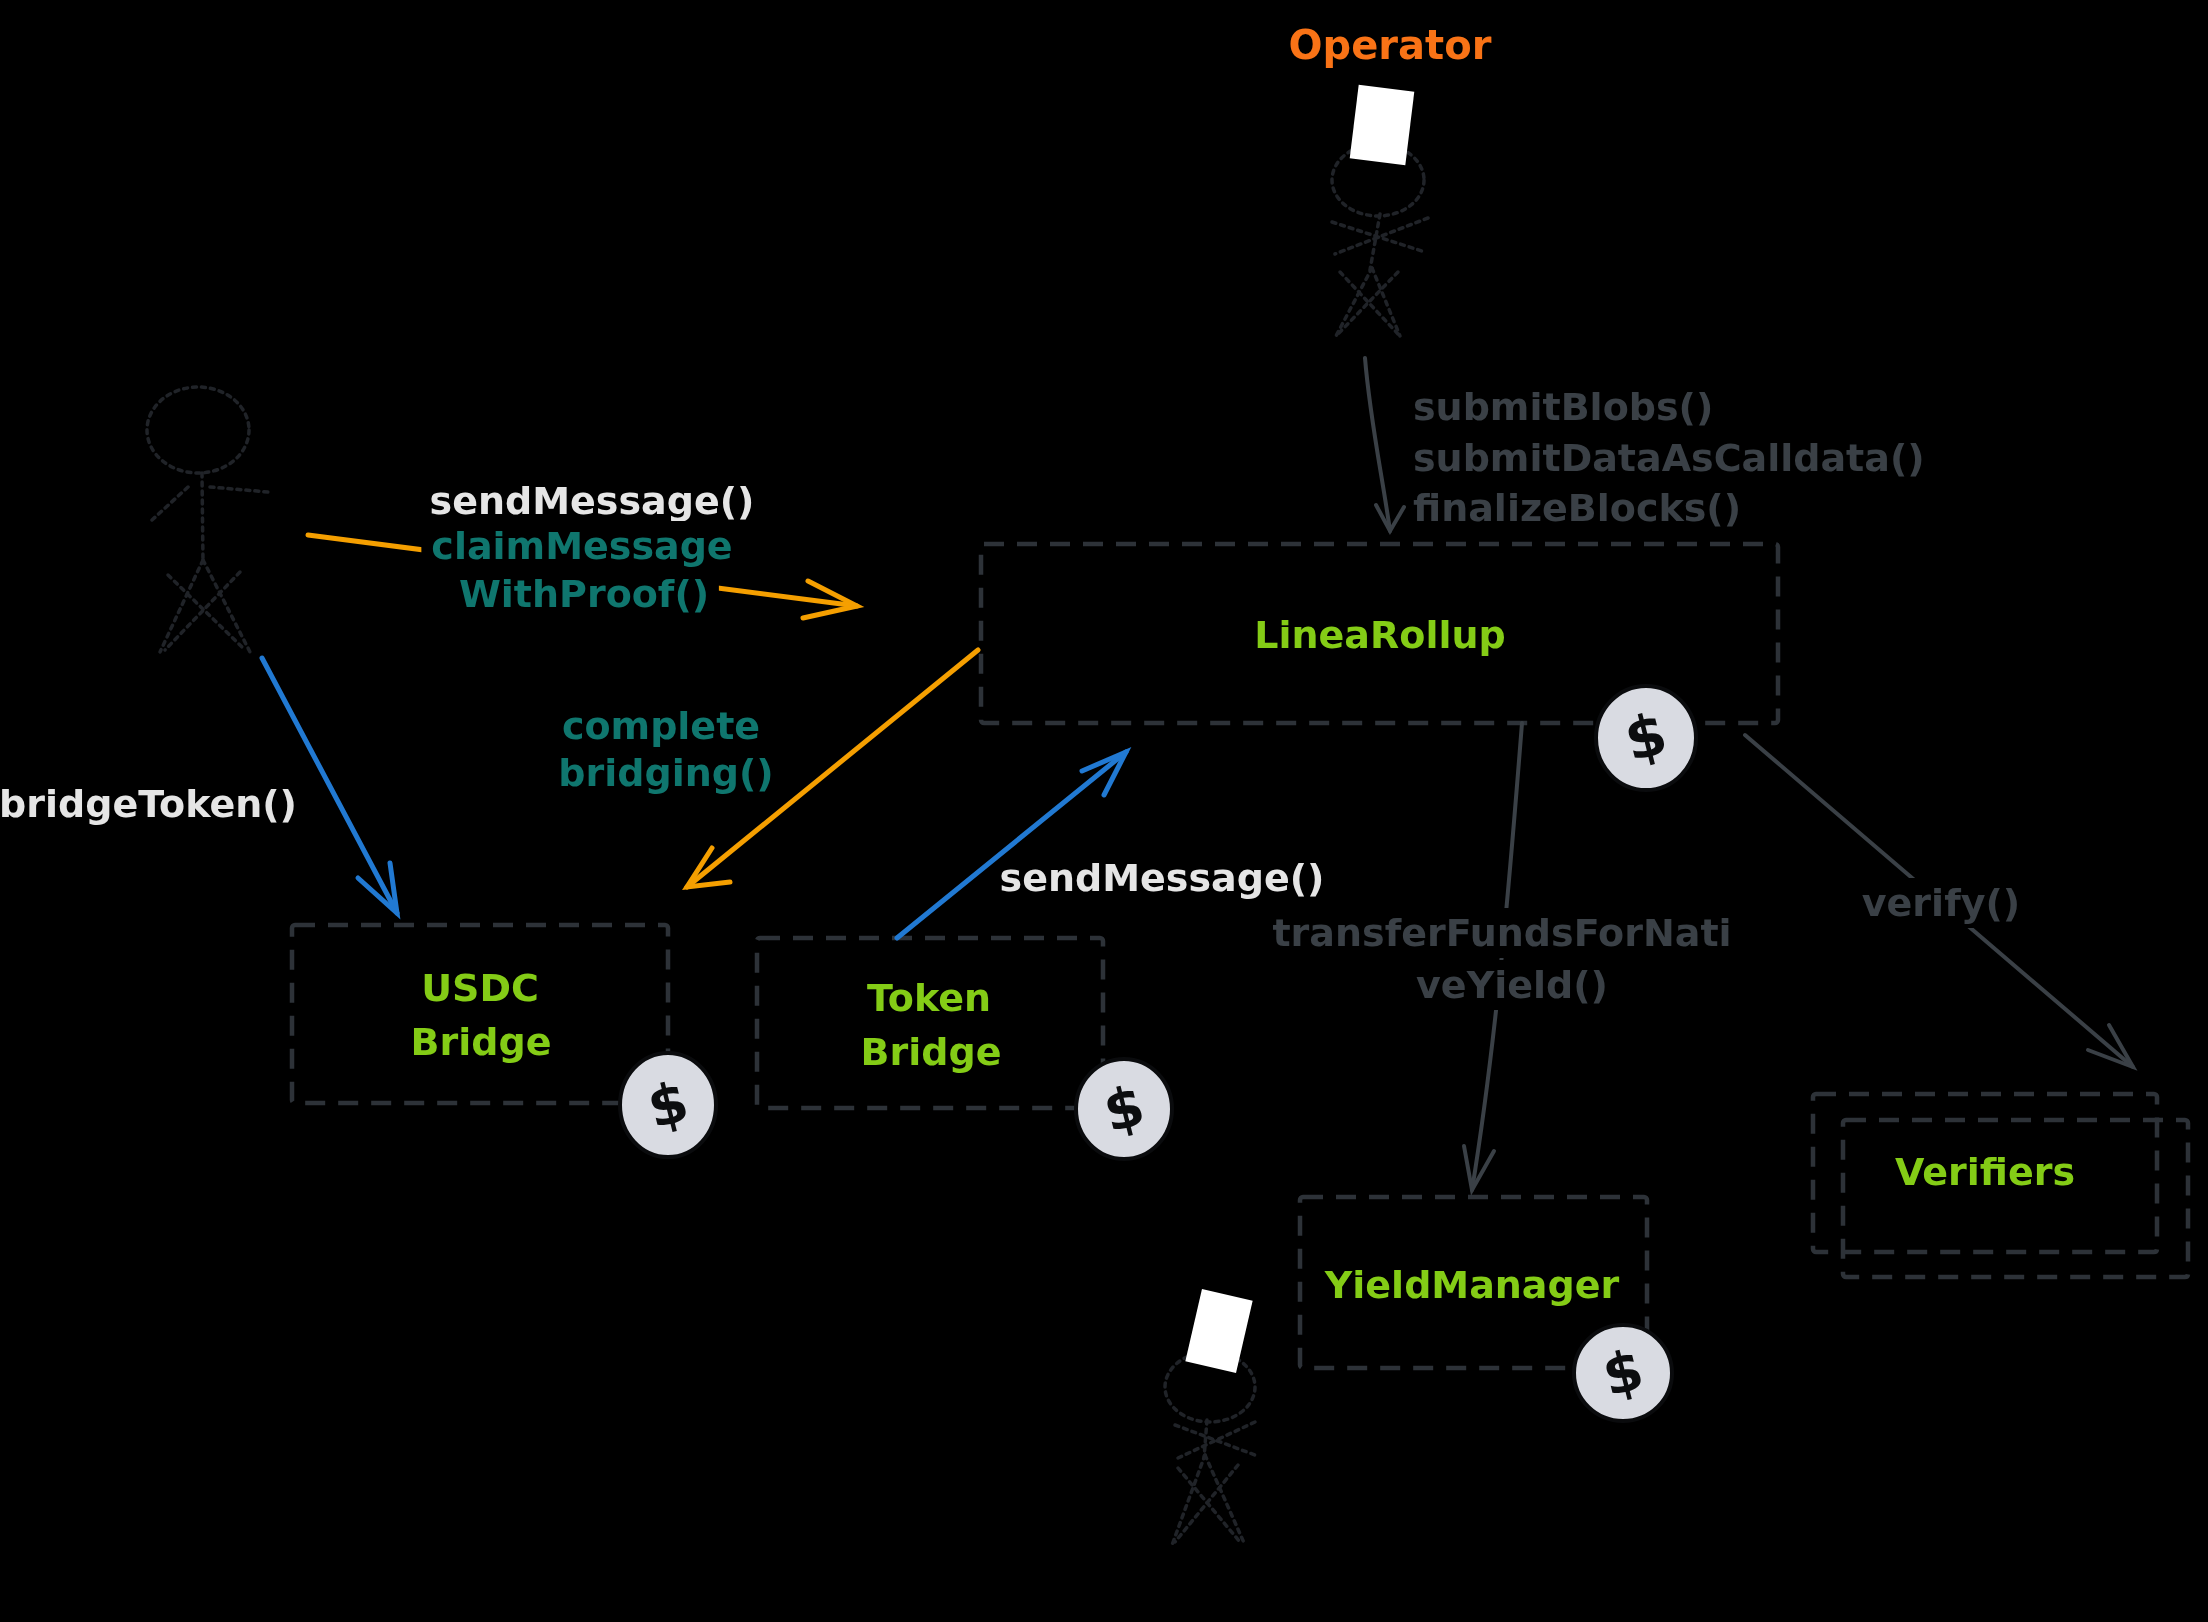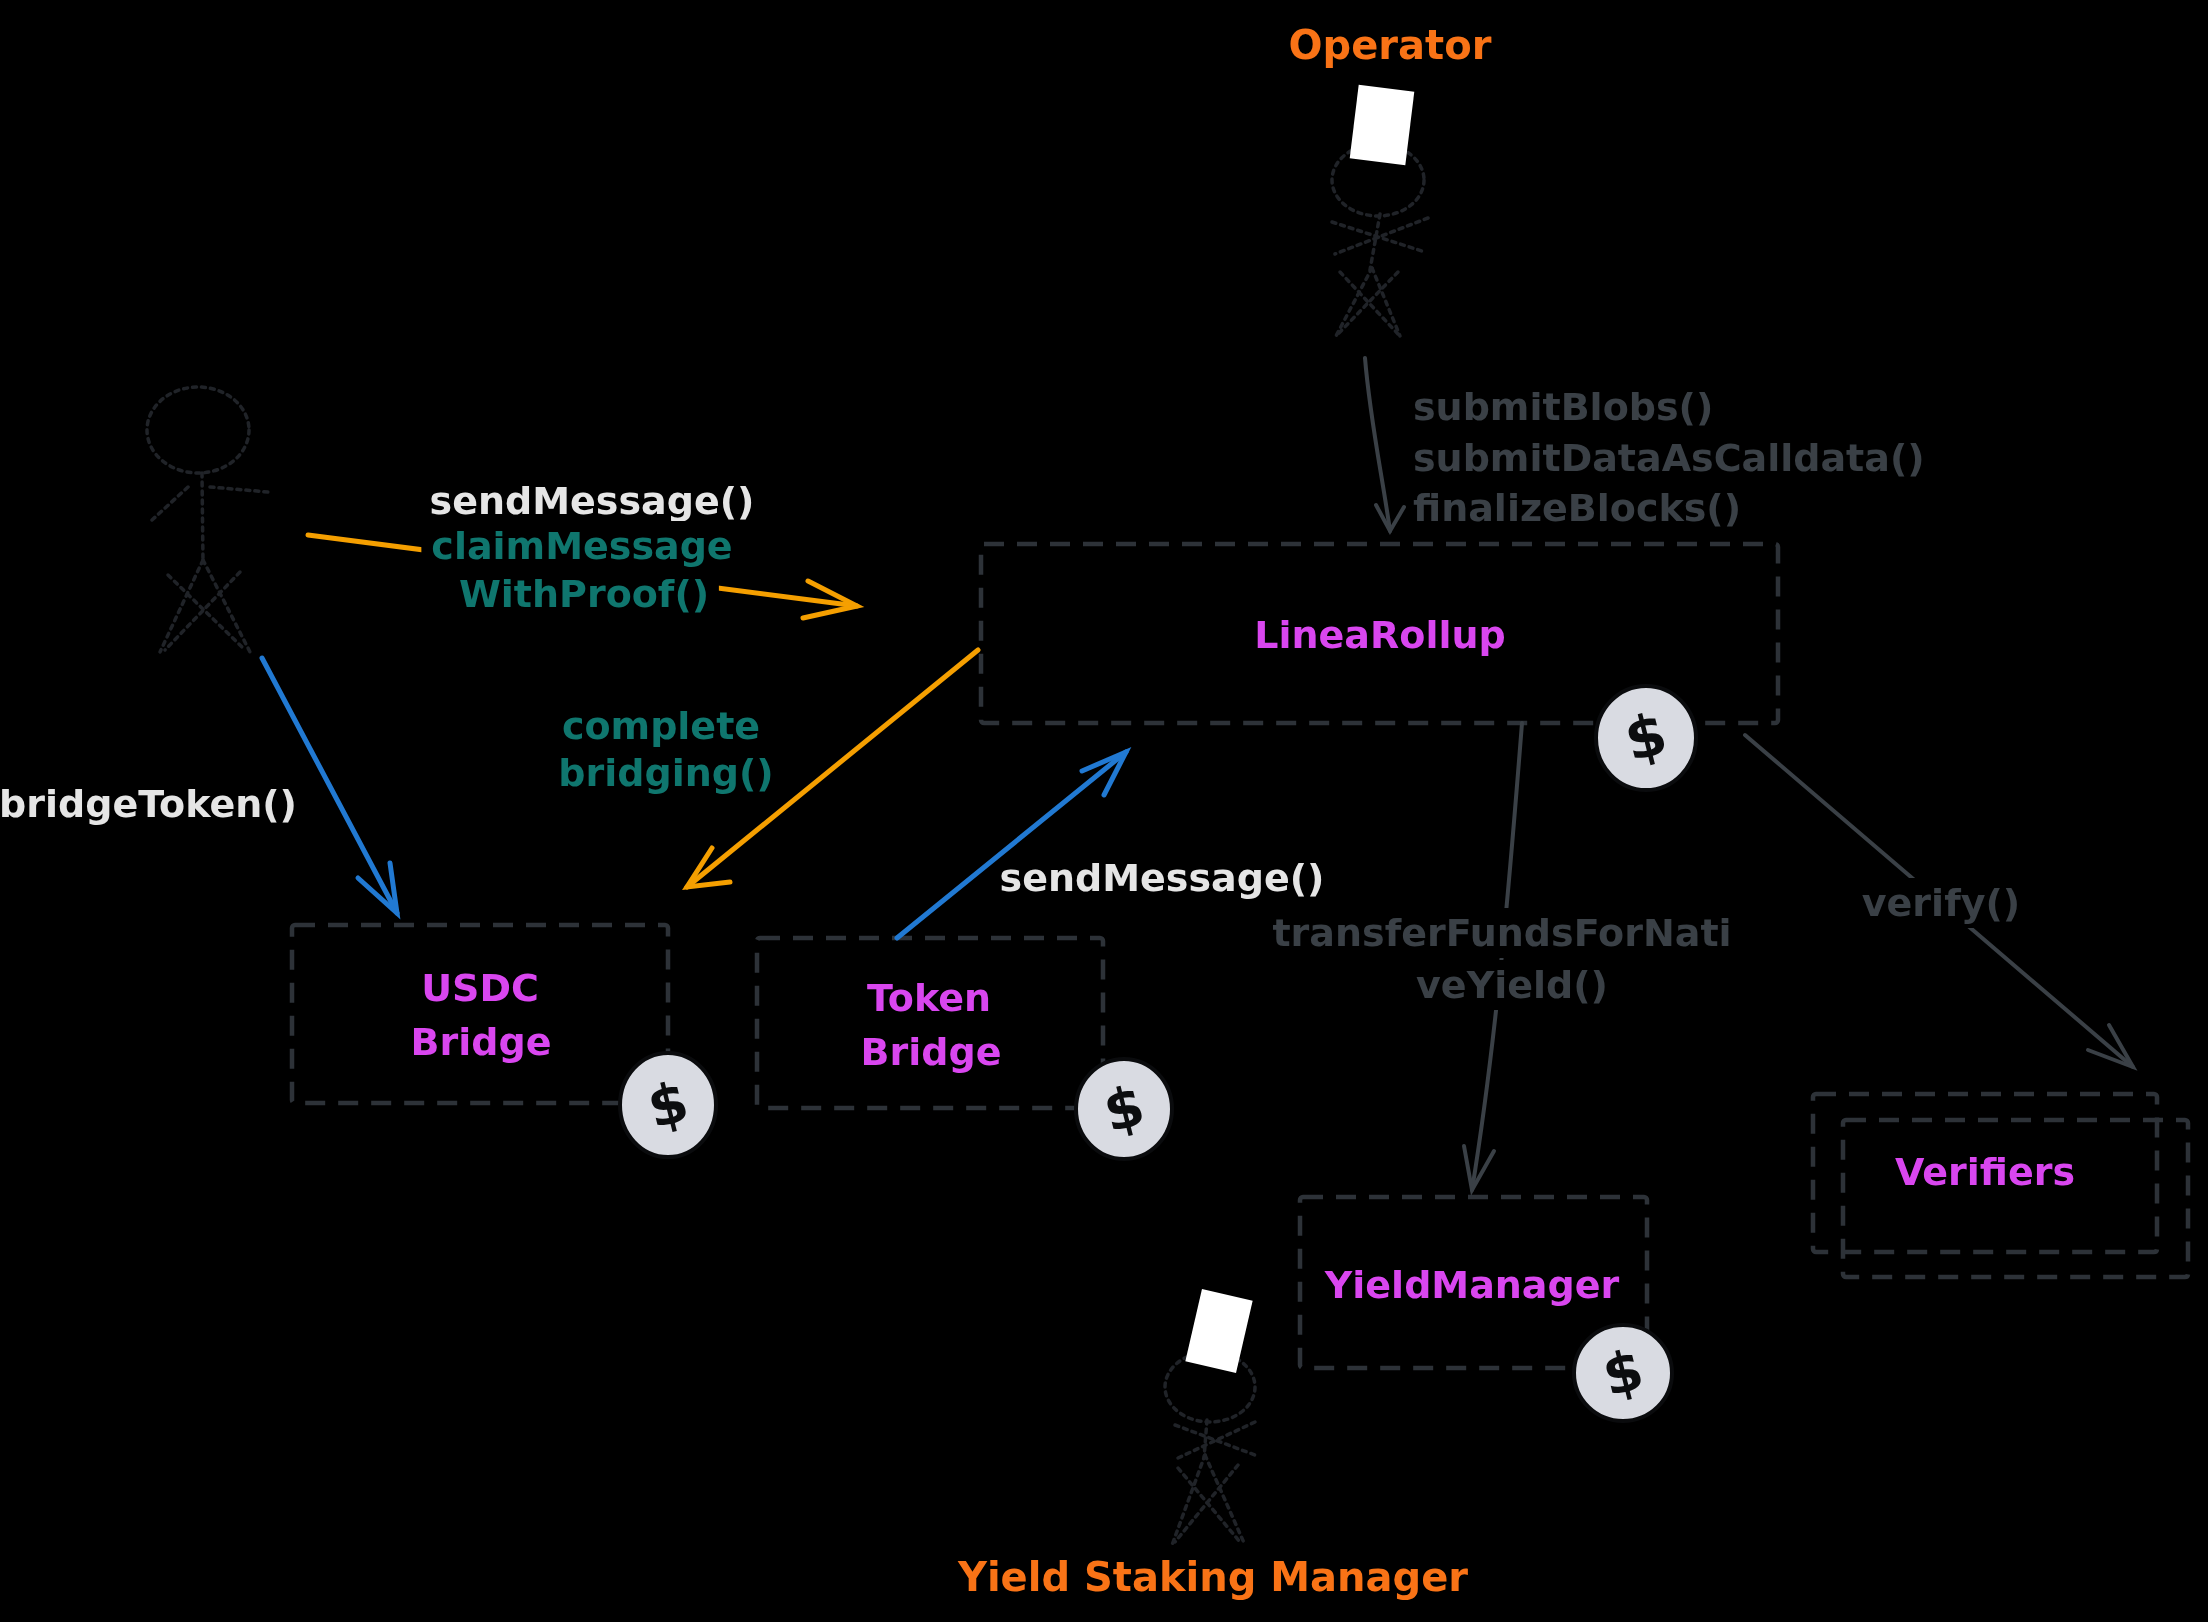--- a/index.html
+++ b/index.html
@@ -7,21 +7,21 @@
           font-family:"DejaVu Sans",sans-serif;}
   #art{position:absolute;left:0;top:0;}
   .lbl{position:absolute;transform:translate(-50%,-50%);font-weight:bold;font-size:38px;
        white-space:nowrap;letter-spacing:0;}
   .lbl.leftal{transform:translateY(-50%);}
   .bg{background:#000;padding:3px 10px;}
   .blue{color:#e5e5e5;}
   .orange{color:#0f766e;}
   .gfn{color:#3a4046;}
   .gactor{color:#f97316;}
-  .gbox{color:#d946ef;}
+  .gbox{color:#84cc16;}
   .big{font-size:40px;}
 </style>
 </head>
 <body>
 
 <div id="canvas">
 
 <svg id="art" width="2208" height="1622" viewBox="0 0 2208 1622">
 
   <g stroke="#2d3238" stroke-width="4.5" fill="none" stroke-dasharray="20 13">
@@ -122,21 +122,20 @@
       <text x="1124" y="1128" font-size="56" font-weight="bold" fill="#0c0d0f" text-anchor="middle" transform="rotate(-14 1124 1109)">$</text>
     </g>
     <g>
       <ellipse cx="1623" cy="1373" rx="49" ry="48" fill="#d9dbe2" stroke="#0a0b0d" stroke-width="4"></ellipse>
       <text x="1623" y="1392" font-size="56" font-weight="bold" fill="#0c0d0f" text-anchor="middle" transform="rotate(-14 1623 1373)">$</text>
     </g>
   </g>
 </svg>
 
 <div class="lbl gactor big" style="left:1390px;top:45px;">Operator</div>
-<div class="lbl gactor big" style="left:1213px;top:1577px;">Yield Staking Manager</div>
 
 <div class="lbl gbox" style="left:1380px;top:635px;">LineaRollup</div>
 <div class="lbl gbox" style="left:480px;top:988px;">USDC</div>
 <div class="lbl gbox" style="left:481px;top:1042px;">Bridge</div>
 <div class="lbl gbox" style="left:929px;top:998px;">Token</div>
 <div class="lbl gbox" style="left:931px;top:1052px;">Bridge</div>
 <div class="lbl gbox" style="left:1472px;top:1285px;">YieldManager</div>
 <div class="lbl gbox" style="left:1985px;top:1172px;">Verifiers</div>
 
 <div class="lbl blue" style="left:592px;top:501px;">sendMessage()</div>

